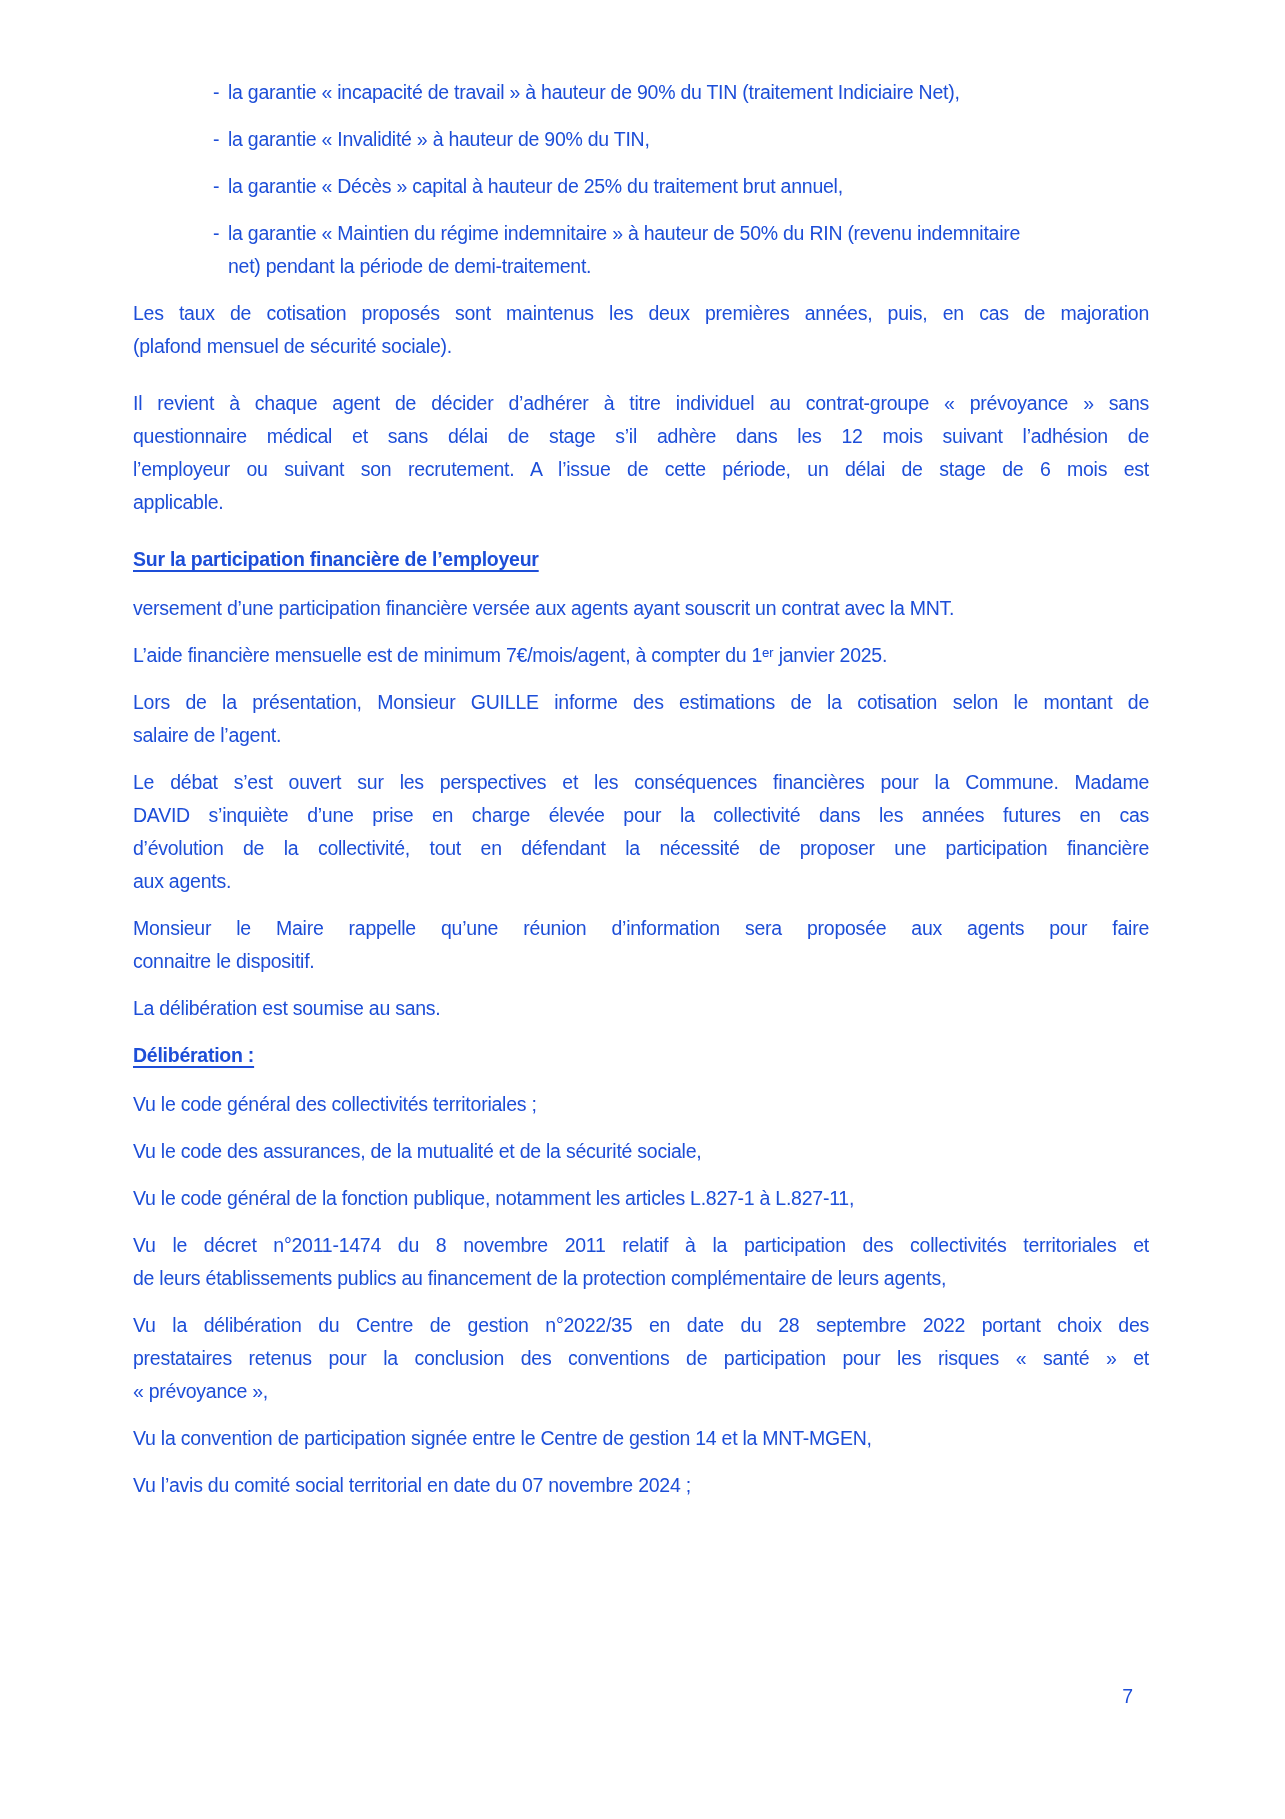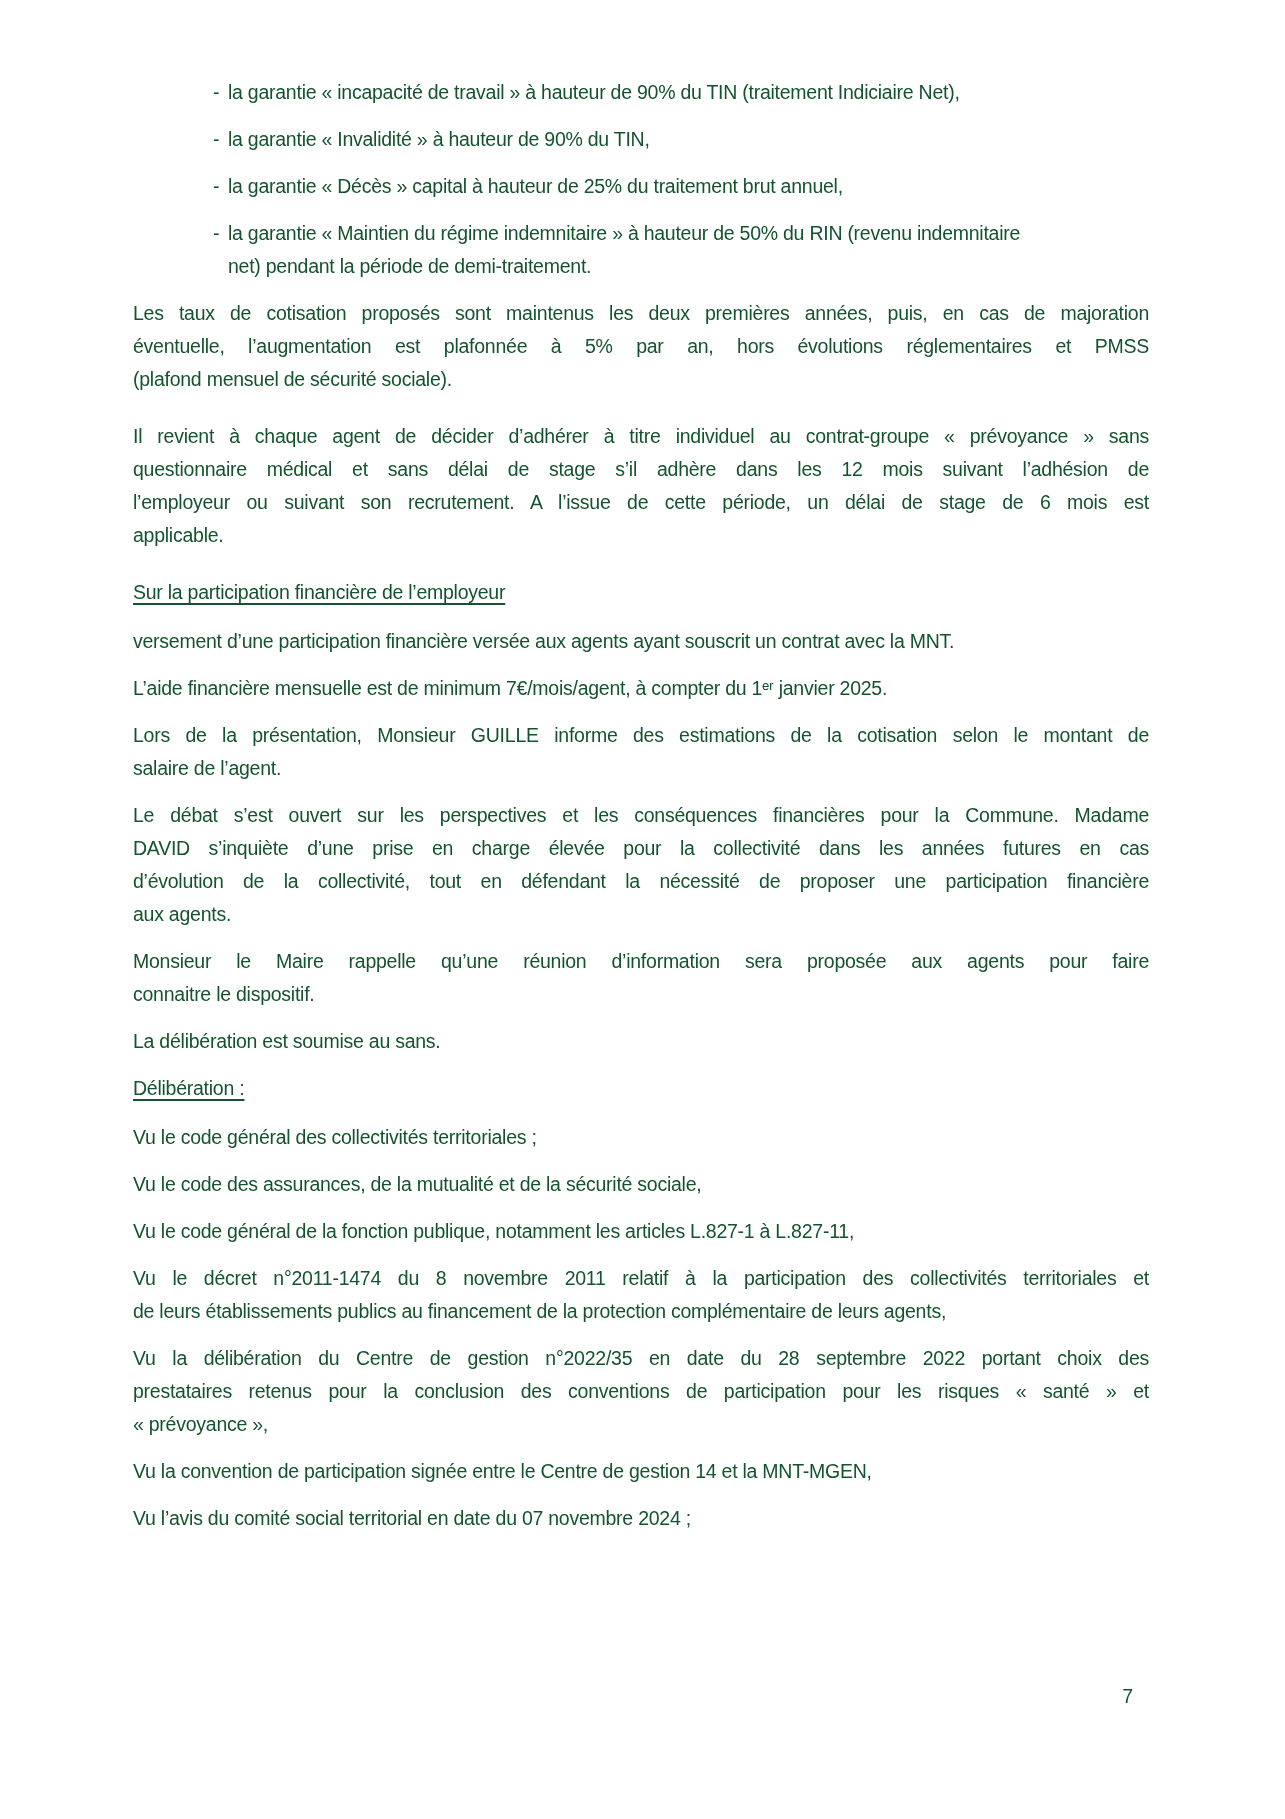--- a/index.html
+++ b/index.html
@@ -1,21 +1,21 @@
 <!DOCTYPE html>
 <html lang="fr"><head>
 <meta charset="utf-8">
 <style>
   html, body { margin: 0; padding: 0; background: #ffffff; }
   .page {
     position: relative;
     width: 1285px;
     height: 1819px;
     background: #ffffff;
-    color: #14532d;
+    color: #1d4ed8;
     font-family: "Liberation Sans", "DejaVu Sans", sans-serif;
     overflow: hidden;
   }
   .content {
     position: absolute;
     left: 133px;
     top: 0;
     width: 1016px;
     padding-top: 76px;
   }
@@ -26,21 +26,21 @@
     text-align: left;
   }
   
   .jl { text-align: justify; text-align-last: justify; }
   .para { margin: 8px 0 14px 0; }
   .bullet { margin: 0 0 14px 0; padding-left: 95px; }
   .marker { display: inline-block; width: 15px; margin-left: -15px; }
   .mt-extra { margin-top: 24px; }
   .section { margin-bottom: 16px; }
   .heading {
-    font-weight: normal;
+    font-weight: bold;
     text-decoration: underline;
     text-decoration-thickness: 2px;
     text-underline-offset: 4px;
     text-align: right;
   }
   .footer {
     position: absolute;
     left: 133px;
     top: 1680px;
     width: 1016px;
@@ -69,21 +69,20 @@
       <div class="line"><span class="marker">-</span><span>la garantie « Décès » capital à hauteur de 25% du traitement brut annuel,</span></div>
     </div>
 
     <div class="bullet">
       <div class="line"><span class="marker">-</span><span>la garantie « Maintien du régime indemnitaire » à hauteur de 50% du RIN (revenu indemnitaire</span></div>
       <div class="line"><span>net) pendant la période de demi-traitement.</span></div>
     </div>
 
     <div class="para">
       <div class="line jl">Les taux de cotisation proposés sont maintenus les deux premières années, puis, en cas de majoration</div>
-      <div class="line jl">éventuelle, l’augmentation est plafonnée à 5% par an, hors évolutions réglementaires et PMSS</div>
       <div class="line">(plafond mensuel de sécurité sociale).</div>
     </div>
 
     <div class="para mt-extra">
       <div class="line jl">Il revient à chaque agent de décider d’adhérer à titre individuel au contrat-groupe « prévoyance » sans</div>
       <div class="line jl">questionnaire médical et sans délai de stage s’il adhère dans les 12 mois suivant l’adhésion de</div>
       <div class="line jl">l’employeur ou suivant son recrutement. A l’issue de cette période, un délai de stage de 6 mois est</div>
       <div class="line">applicable.</div>
     </div>
 

